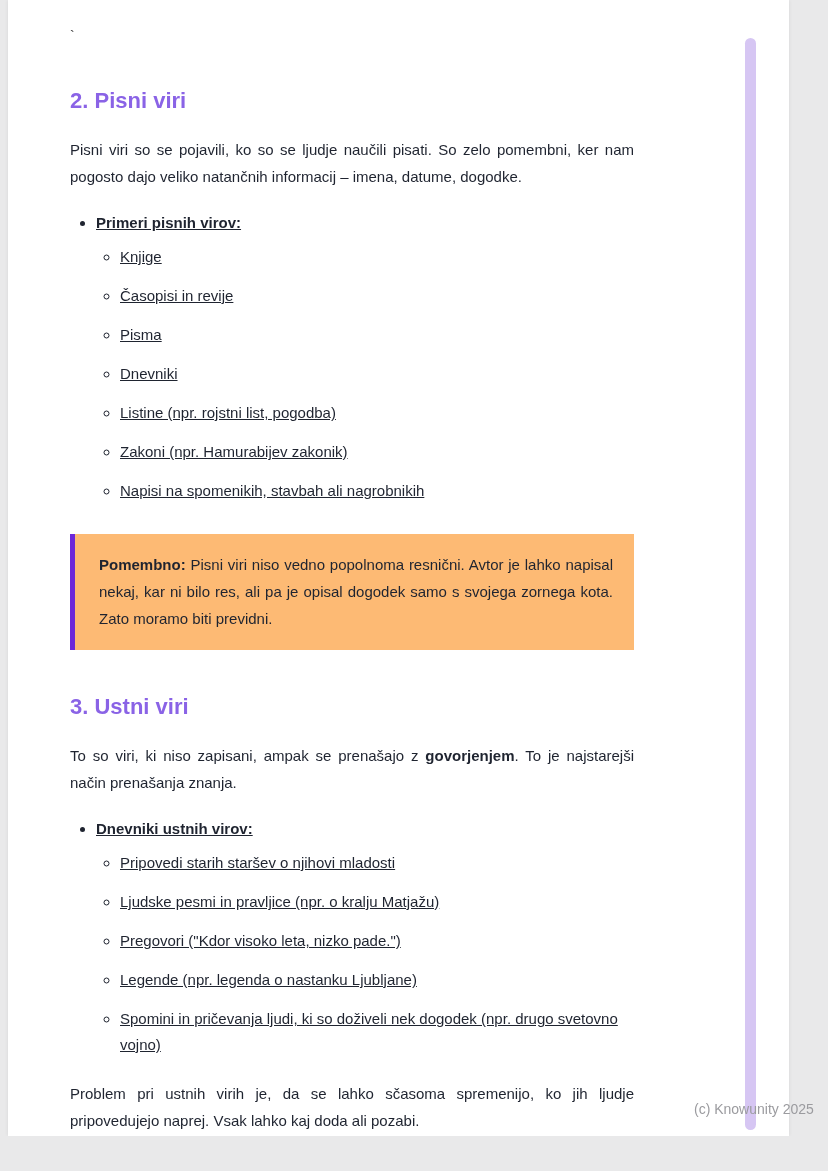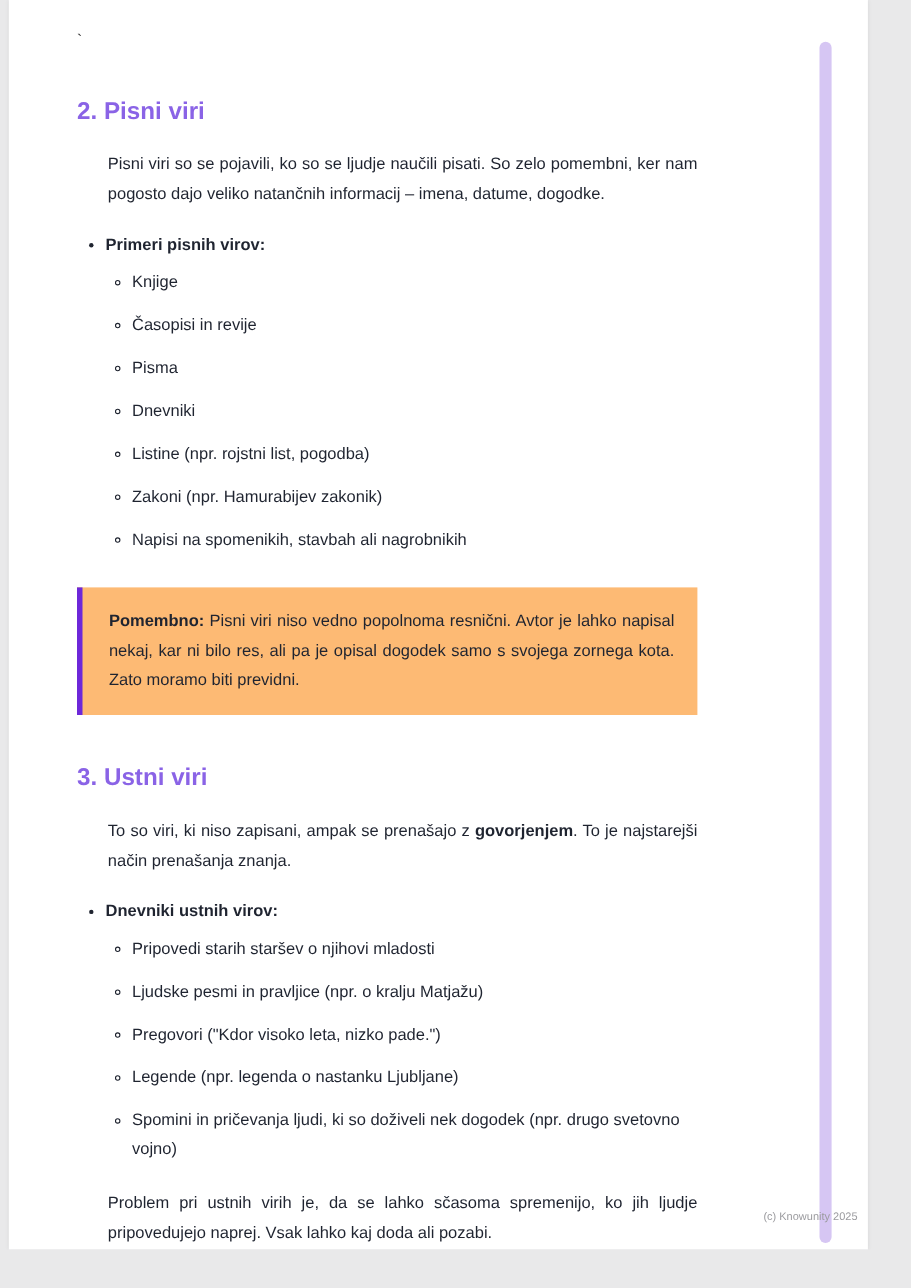--- a/index.html
+++ b/index.html
@@ -35,26 +35,26 @@
     margin-top: 44px;
     font-size: 22px;
     font-weight: bold;
     color: #8a63e6;
   }
   p.body-par {
     margin-top: 22px;
     line-height: 27px;
     text-align: justify;
     color: #1f2430;
-    margin-left: 28px;
   }
   ul.top-list {
     margin-top: 24px;
     padding-left: 26px;
     list-style-type: disc;
+    text-decoration: underline;
   }
   .list-title { font-weight: bold; }
   ul.sub-list {
     margin-top: 13px;
     padding-left: 24px;
     list-style-type: circle;
   }
   ul.sub-list li {
     margin-bottom: 13px;
     line-height: 26px;
@@ -71,21 +71,21 @@
   .scrollbar-thumb {
     position: absolute;
     left: 745px; top: 38px;
     width: 11px; height: 1092px;
     background: #d6c6f3;
     border-radius: 6px;
   }
   .watermark {
     position: absolute;
     left: 694px; top: 1101px;
-    font-size: 10px;
+    font-size: 14px;
     color: #9b9b9f;
     white-space: nowrap;
   }
   .bottom-gutter {
     position: absolute;
     left: 0; top: 1136px;
     width: 828px; height: 35px;
     background: #e9e9ea;
   }
 </style>

